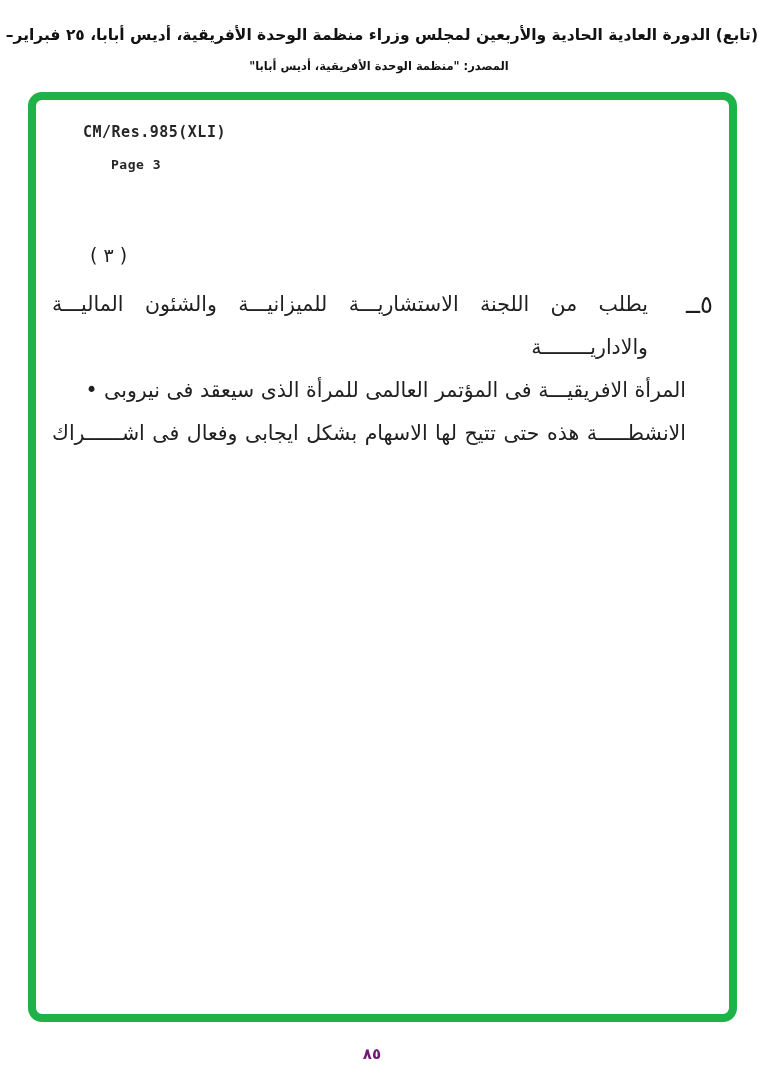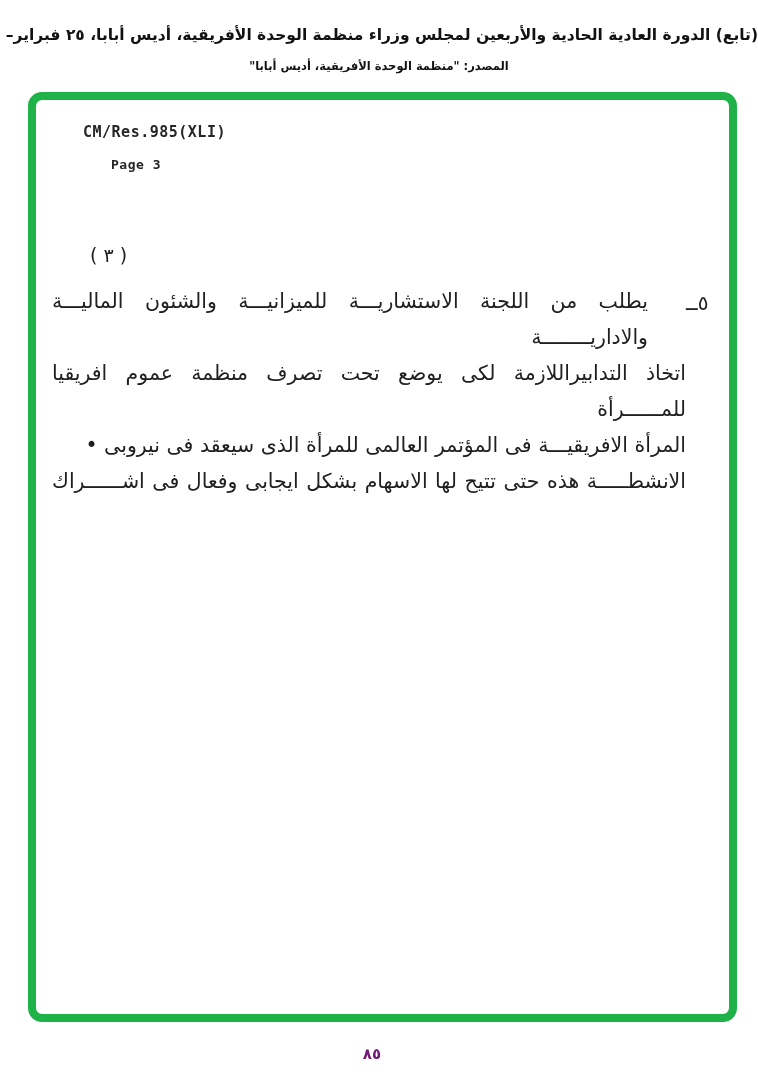--- a/index.html
+++ b/index.html
@@ -47,25 +47,25 @@
     font-family: "DejaVu Sans Mono", monospace;
     font-size: 13px; font-weight: bold;
     letter-spacing: 0.5px; color: #262626; margin-left: 28px;
   }
   .section-number {
     position: absolute; left: 90px; top: 244px;
     direction: rtl; font-size: 19px; color: #1d1d1d;
   }
   .item-number {
     position: absolute; left: 686px; top: 291px;
-    font-size: 20px; color: #1d1d1d; direction: rtl;
+    font-size: 24px; color: #1d1d1d; direction: rtl;
   }
   .para {
     position: absolute; left: 52px; top: 283px; width: 634px;
-    direction: rtl; font-size: 20.5px; line-height: 36px;
+    direction: rtl; font-size: 20.5px; line-height: 43px;
     color: #202020;
   }
   .pline { text-align: justify; text-align-last: justify; }
   .pline.first { padding-right: 38px; }
   .pline.last  { text-align-last: right; }
   
   .footer-page-number {
     position: absolute; top: 1045px; left: 0; width: 744px;
     text-align: center; font-size: 15px; font-weight: bold;
     color: #701a75; direction: rtl;
@@ -83,20 +83,19 @@
 
   <div class="ref">CM/Res.985(XLI)</div>
   <div class="page-label">Page 3</div>
 
   <div class="section-number">( ٣ )</div>
 
   <div class="item-number">٥ــ</div>
 
   <div class="para">
     <div class="pline first">يطلب  من اللجنة الاستشاريـــة للميزانيـــة والشئون الماليـــة والاداريــــــــة</div>
-    <div class="pline">اتخاذ التدابيراللازمة لكى يوضع تحت تصرف  منظمة عموم افريقيا للمــــــرأة</div>
     <div class="pline last">المرأة الافريقيـــة فى  المؤتمر العالمى للمرأة الذى  سيعقد فى نيروبى •</div>
     <div class="pline">الانشطـــــة هذه حتى  تتيح  لها الاسهام بشكل ايجابى وفعال فى اشــــــراك</div>
   </div>
 
   <div class="footer-page-number">٨٥</div>
 
 </div>
 
 </body></html>

